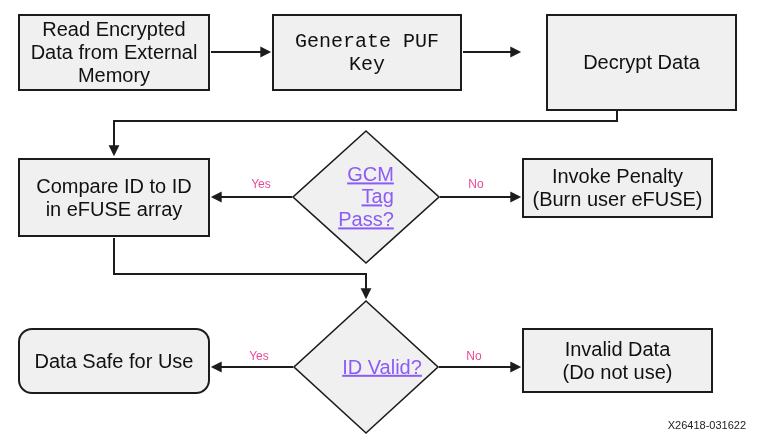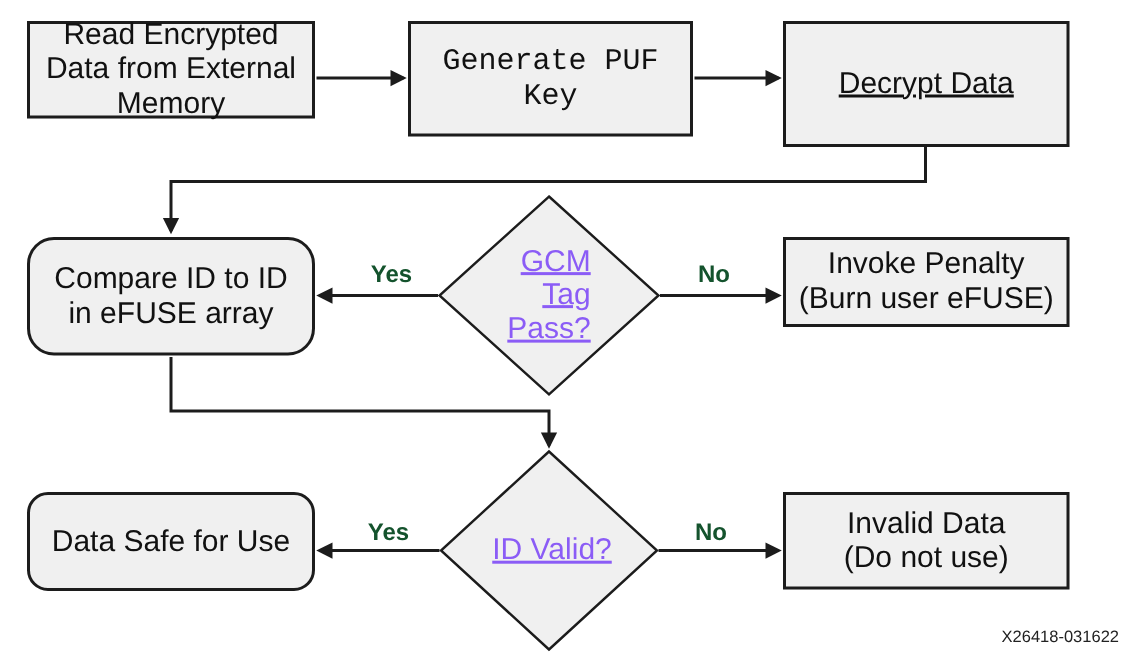--- a/index.html
+++ b/index.html
@@ -49,43 +49,42 @@
     text-align: right;
     white-space: pre-line;
     color: #8b5cf6;
     font-size: 20px;
     line-height: 1.12;
     text-decoration: underline;
   }
   .edge-label {
     position: absolute;
     transform: translate(-50%, -50%);
-    color: #14532d;
-    font-size: 16px;
-    font-weight: bold;
+    color: #ec4899;
+    font-size: 12px;
   }
   .figure-id {
     position: absolute;
     right: 12px;
     top: 419px;
     font-size: 11px;
     color: #222222;
     text-align: center;
   }
   
-  #n-read      { left: 18px;  top: 14px;  width: 192px; height: 65px; }
+  #n-read      { left: 18px;  top: 14px;  width: 192px; height: 77px; }
   #n-generate  { left: 272px; top: 14px;  width: 190px; height: 77px; font-family: Liberation Mono, monospace; }
-  #n-decrypt   { left: 522px; top: 14px;  width: 191px; height: 84px; text-decoration: underline; }
-  #n-compare   { left: 18px;  top: 158px; width: 192px; height: 79px; border-radius: 18px; }
+  #n-decrypt   { left: 546px; top: 14px;  width: 191px; height: 97px; }
+  #n-compare   { left: 18px;  top: 158px; width: 192px; height: 79px; }
   #n-invoke    { left: 522px; top: 158px; width: 191px; height: 60px; }
   #n-datasafe  { left: 18px;  top: 328px; width: 192px; height: 66px; border-radius: 14px; }
   #n-invalid   { left: 522px; top: 328px; width: 191px; height: 65px; }
   
   #d-gcm-label { left: 366px; top: 197px; }
-  #d-id-label  { left: 368px; top: 367px; }
+  #d-id-label  { left: 382px; top: 367px; }
   
   #el-gcm-yes { left: 261px; top: 184px; }
   #el-gcm-no  { left: 476px; top: 184px; }
   #el-id-yes  { left: 259px; top: 356px; }
   #el-id-no   { left: 474px; top: 356px; }
 </style>
 </head>
 <body>
 
 <div class="canvas">

